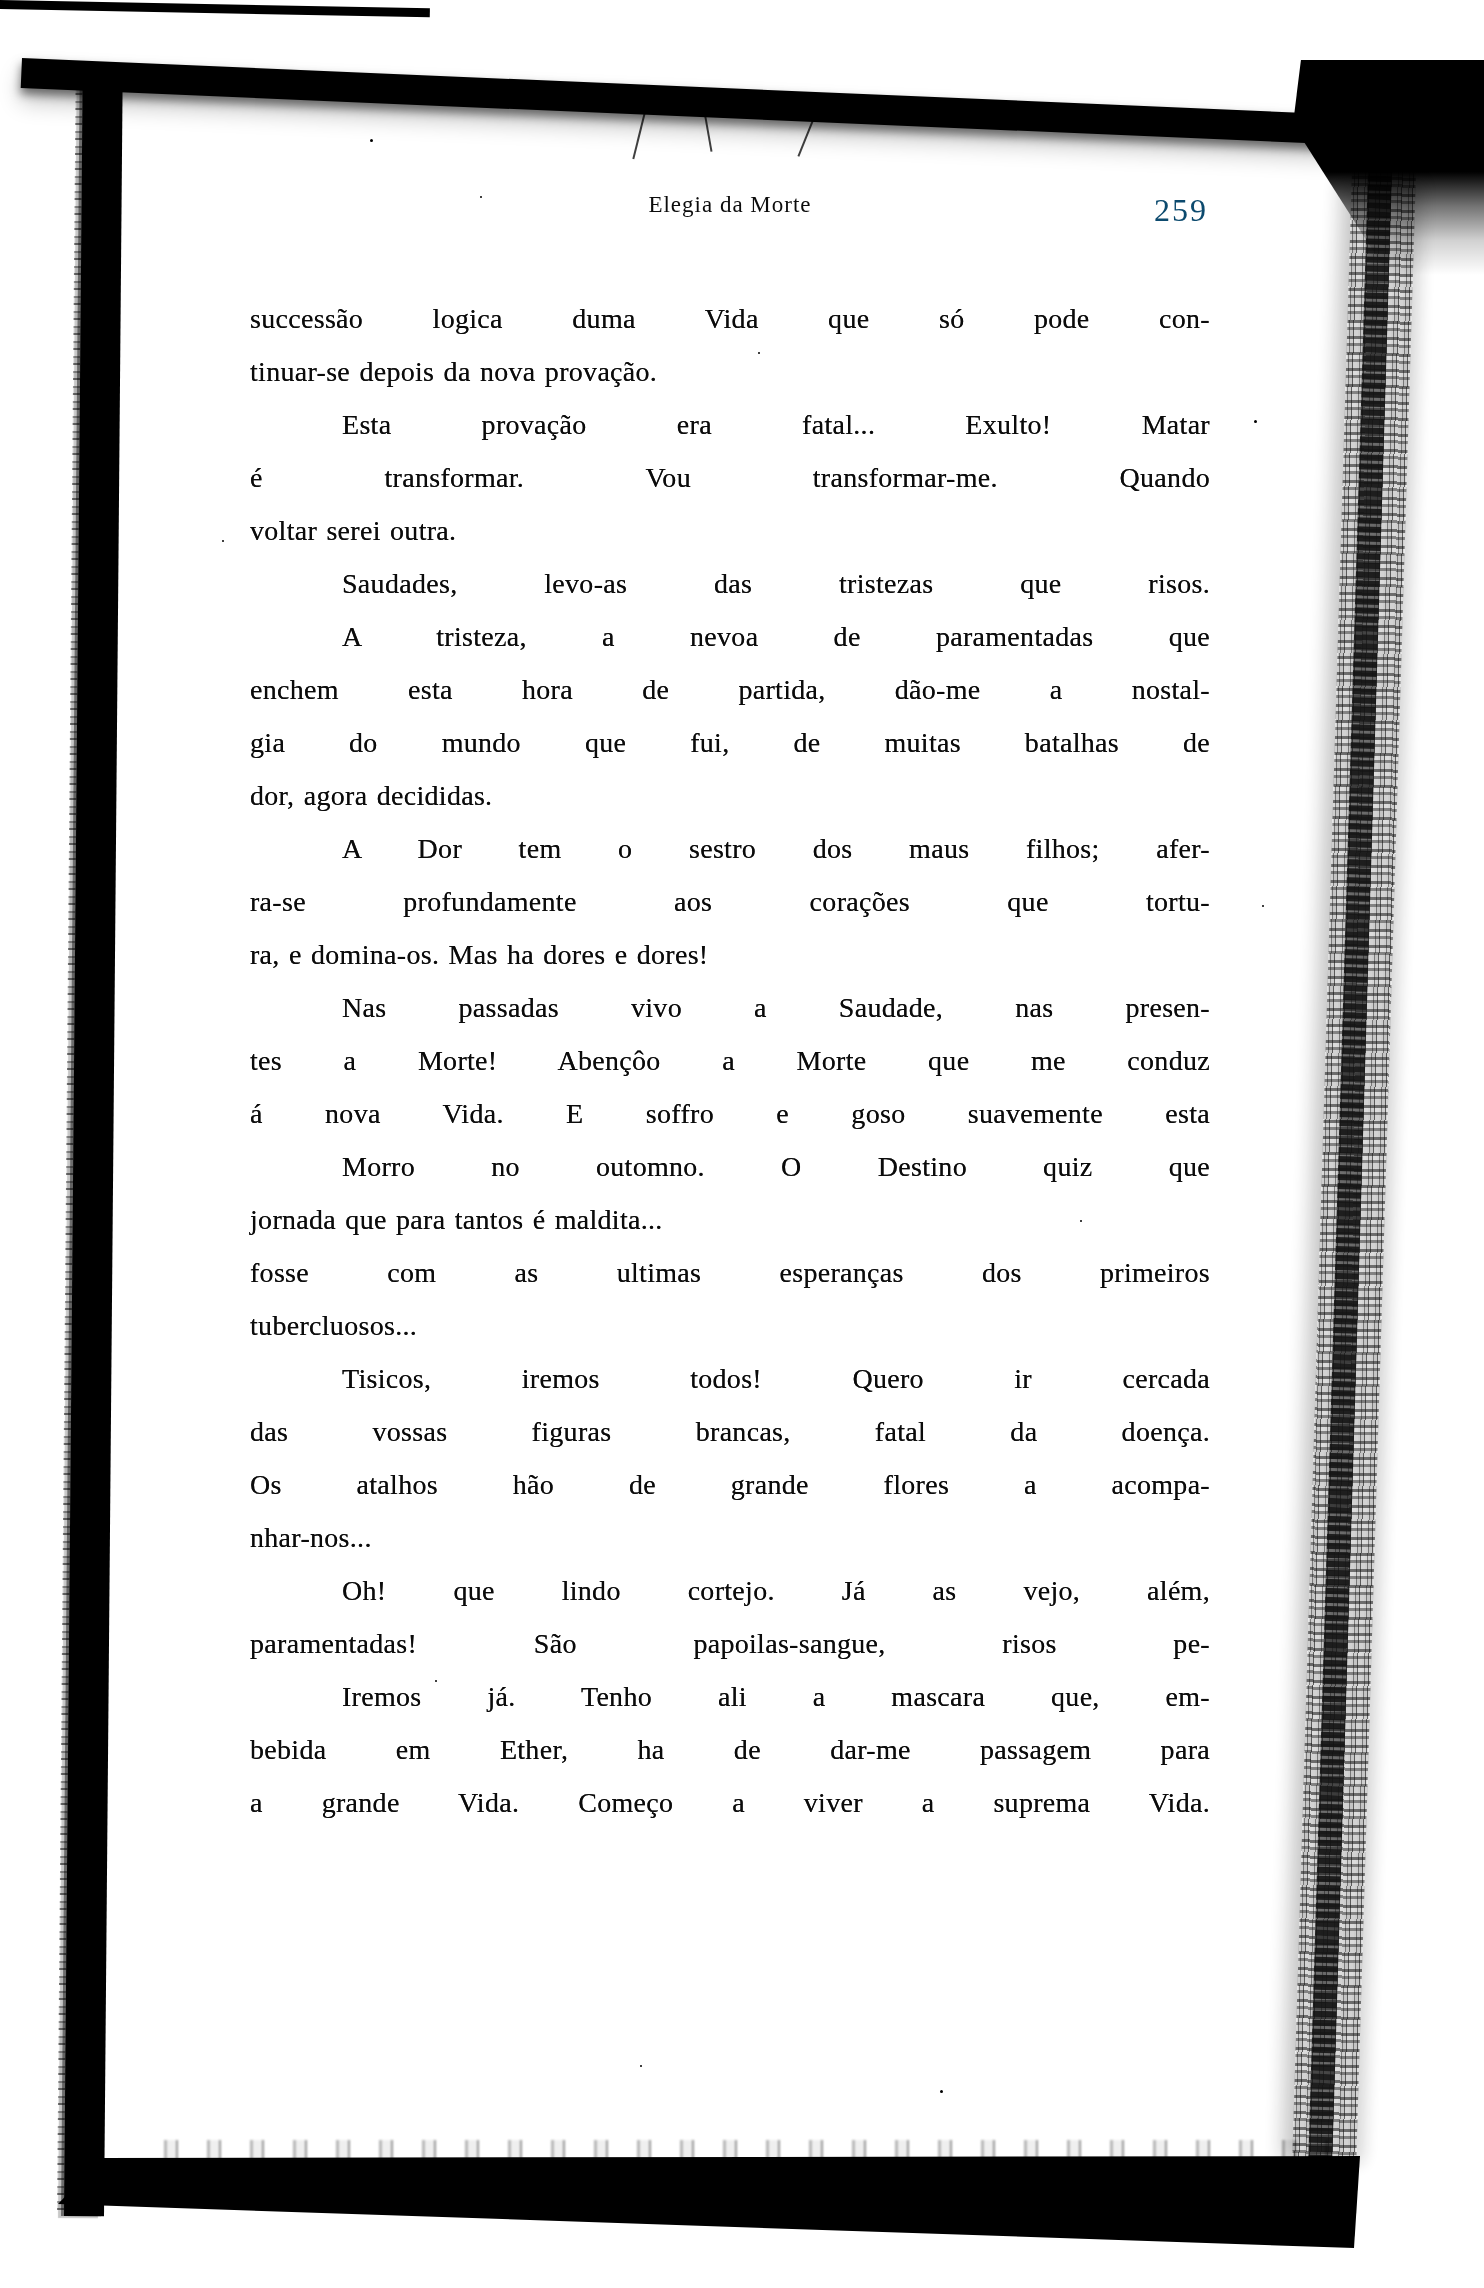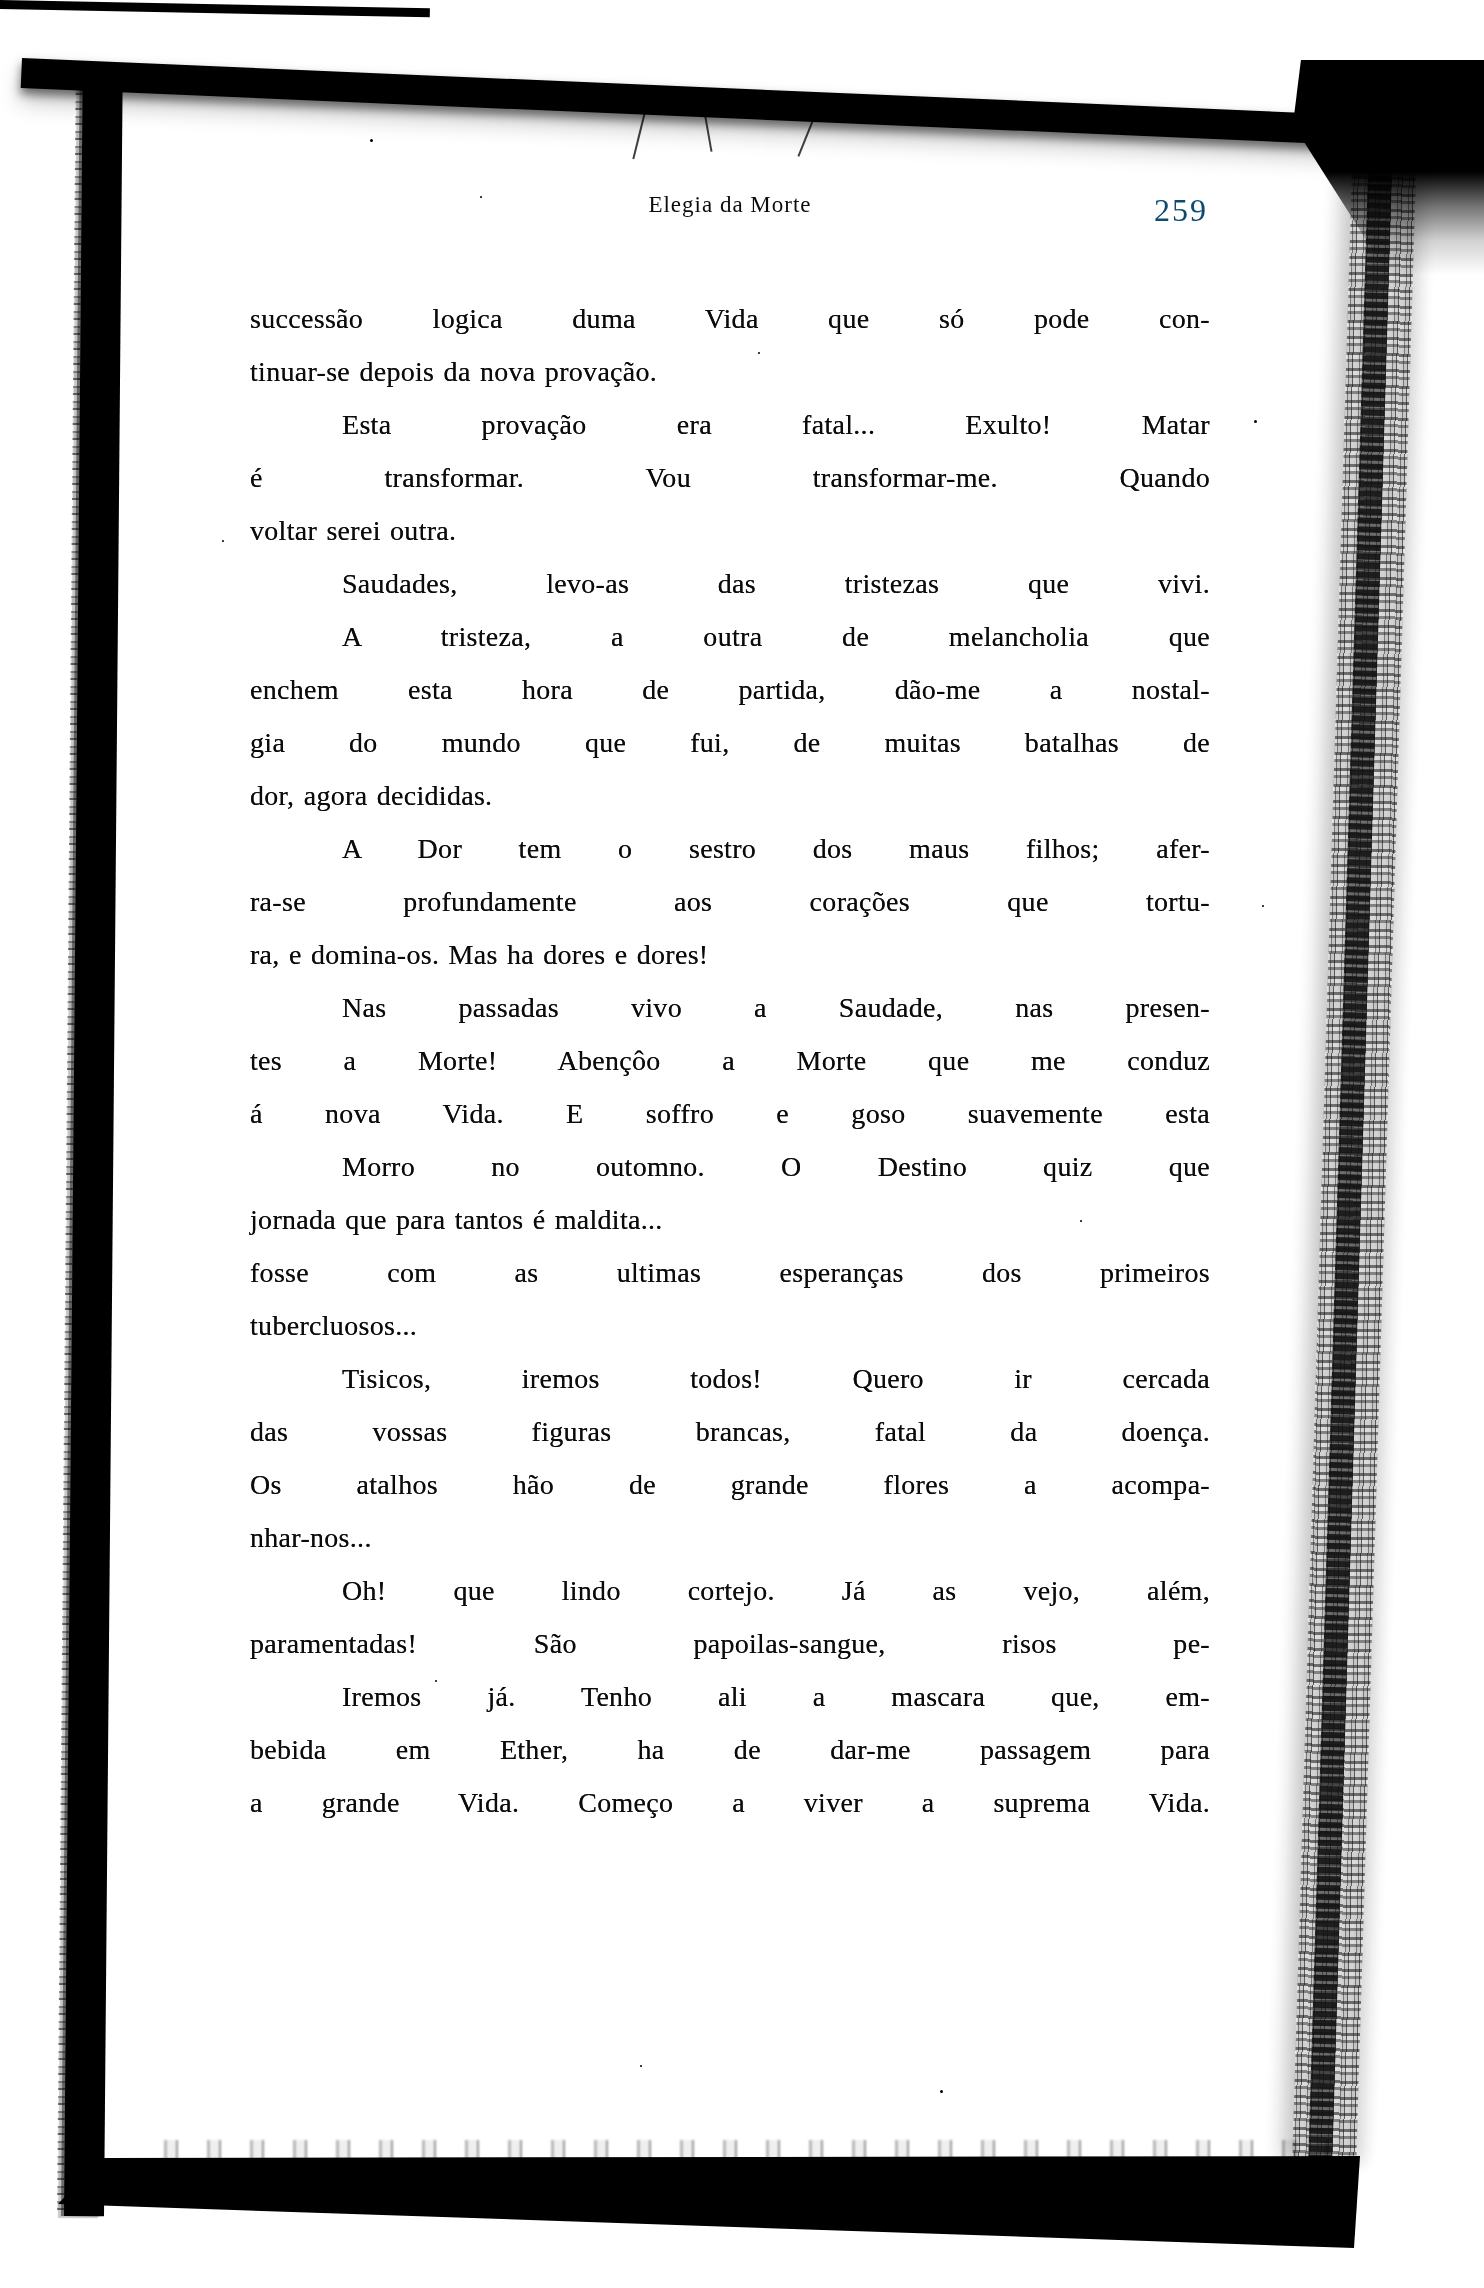--- a/index.html
+++ b/index.html
@@ -78,22 +78,22 @@
     <span class="running-title">Elegia da Morte</span>
     <span class="running-pagenum">259</span>
   </div>
 
   <div class="body-text">
       <div class="text-line just">successão logica duma Vida que só pode con-</div>
       <div class="text-line">tinuar-se depois da nova provação.</div>
       <div class="text-line indent just">Esta provação era fatal... Exulto! Matar</div>
       <div class="text-line just">é transformar. Vou transformar-me. Quando</div>
       <div class="text-line">voltar serei outra.</div>
-      <div class="text-line indent just">Saudades, levo-as das tristezas que vivi.</div>
-      <div class="text-line indent just">A tristeza, a outra de melancholia que</div>
+      <div class="text-line indent just">Saudades, levo-as das tristezas que risos.</div>
+      <div class="text-line indent just">A tristeza, a nevoa de paramentadas que</div>
       <div class="text-line just">enchem esta hora de partida, dão-me a nostal-</div>
       <div class="text-line just">gia do mundo que fui, de muitas batalhas de</div>
       <div class="text-line">dor, agora decididas.</div>
       <div class="text-line indent just">A Dor tem o sestro dos maus filhos; afer-</div>
       <div class="text-line just">ra-se profundamente aos corações que tortu-</div>
       <div class="text-line">ra, e domina-os. Mas ha dores e dores!</div>
       <div class="text-line indent just">Nas passadas vivo a Saudade, nas presen-</div>
       <div class="text-line just">tes a Morte! Abençôo a Morte que me conduz</div>
       <div class="text-line just">á nova Vida. E soffro e goso suavemente esta</div>
       <div class="text-line indent just">Morro no outomno. O Destino quiz que</div>

